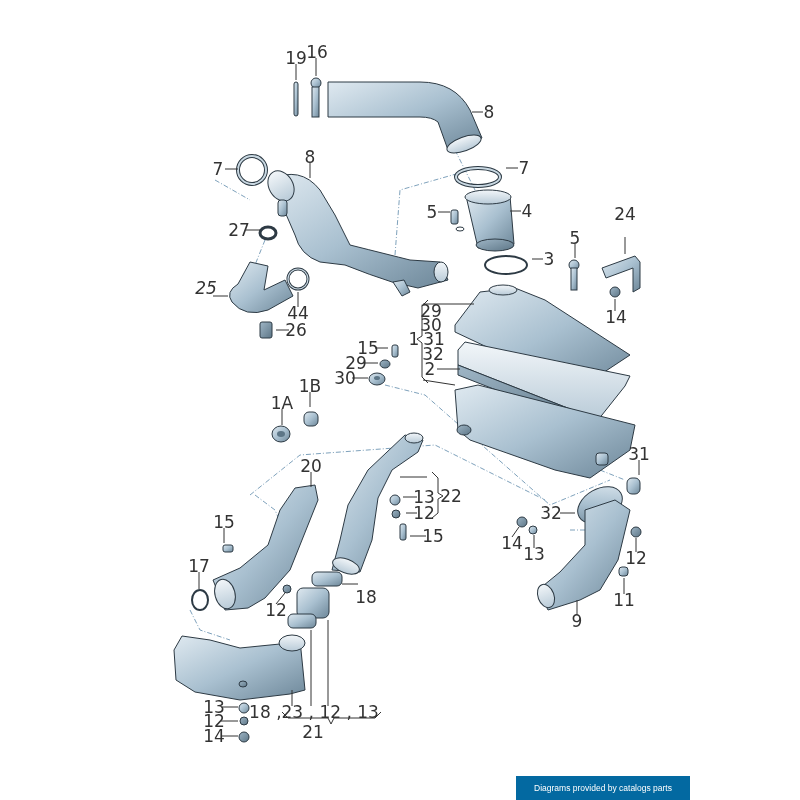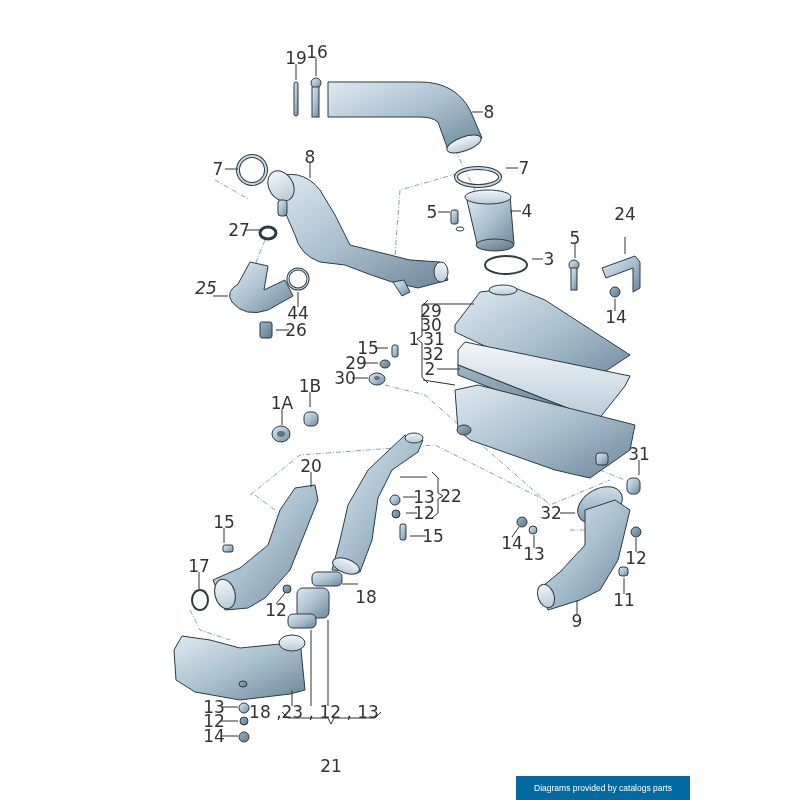--- a/index.html
+++ b/index.html
@@ -326,19 +326,19 @@
     <div class="callout" style="left: 224px; top: 522px;">15</div>
     <div class="callout" style="left: 512px; top: 543px;">14</div>
     <div class="callout" style="left: 534px; top: 554px;">13</div>
     <div class="callout" style="left: 636px; top: 558px;">12</div>
     <div class="callout" style="left: 199px; top: 566px;">17</div>
     <div class="callout" style="left: 366px; top: 584px; margin-top: 13px;">18</div>
     <div class="callout" style="left: 276px; top: 610px;">12</div>
     <div class="callout" style="left: 624px; top: 600px;">11</div>
     <div class="callout" style="left: 577px; top: 621px;">9</div>
     <div class="callout" style="left: 314px; top: 712px;">18 ,23 , 12 , 13</div>
-    <div class="callout" style="left: 331px; top: 732px; margin-top: 34px;">21</div>
+    <div class="callout" style="left: 313px; top: 732px;">21</div>
     <div class="callout" style="left: 214px; top: 707px;">13</div>
     <div class="callout" style="left: 214px; top: 721px;">12</div>
     <div class="callout" style="left: 214px; top: 736px;">14</div>
   </div>
 
 <div class="credit">Diagrams provided by catalogs parts</div>
 
 </body></html>

